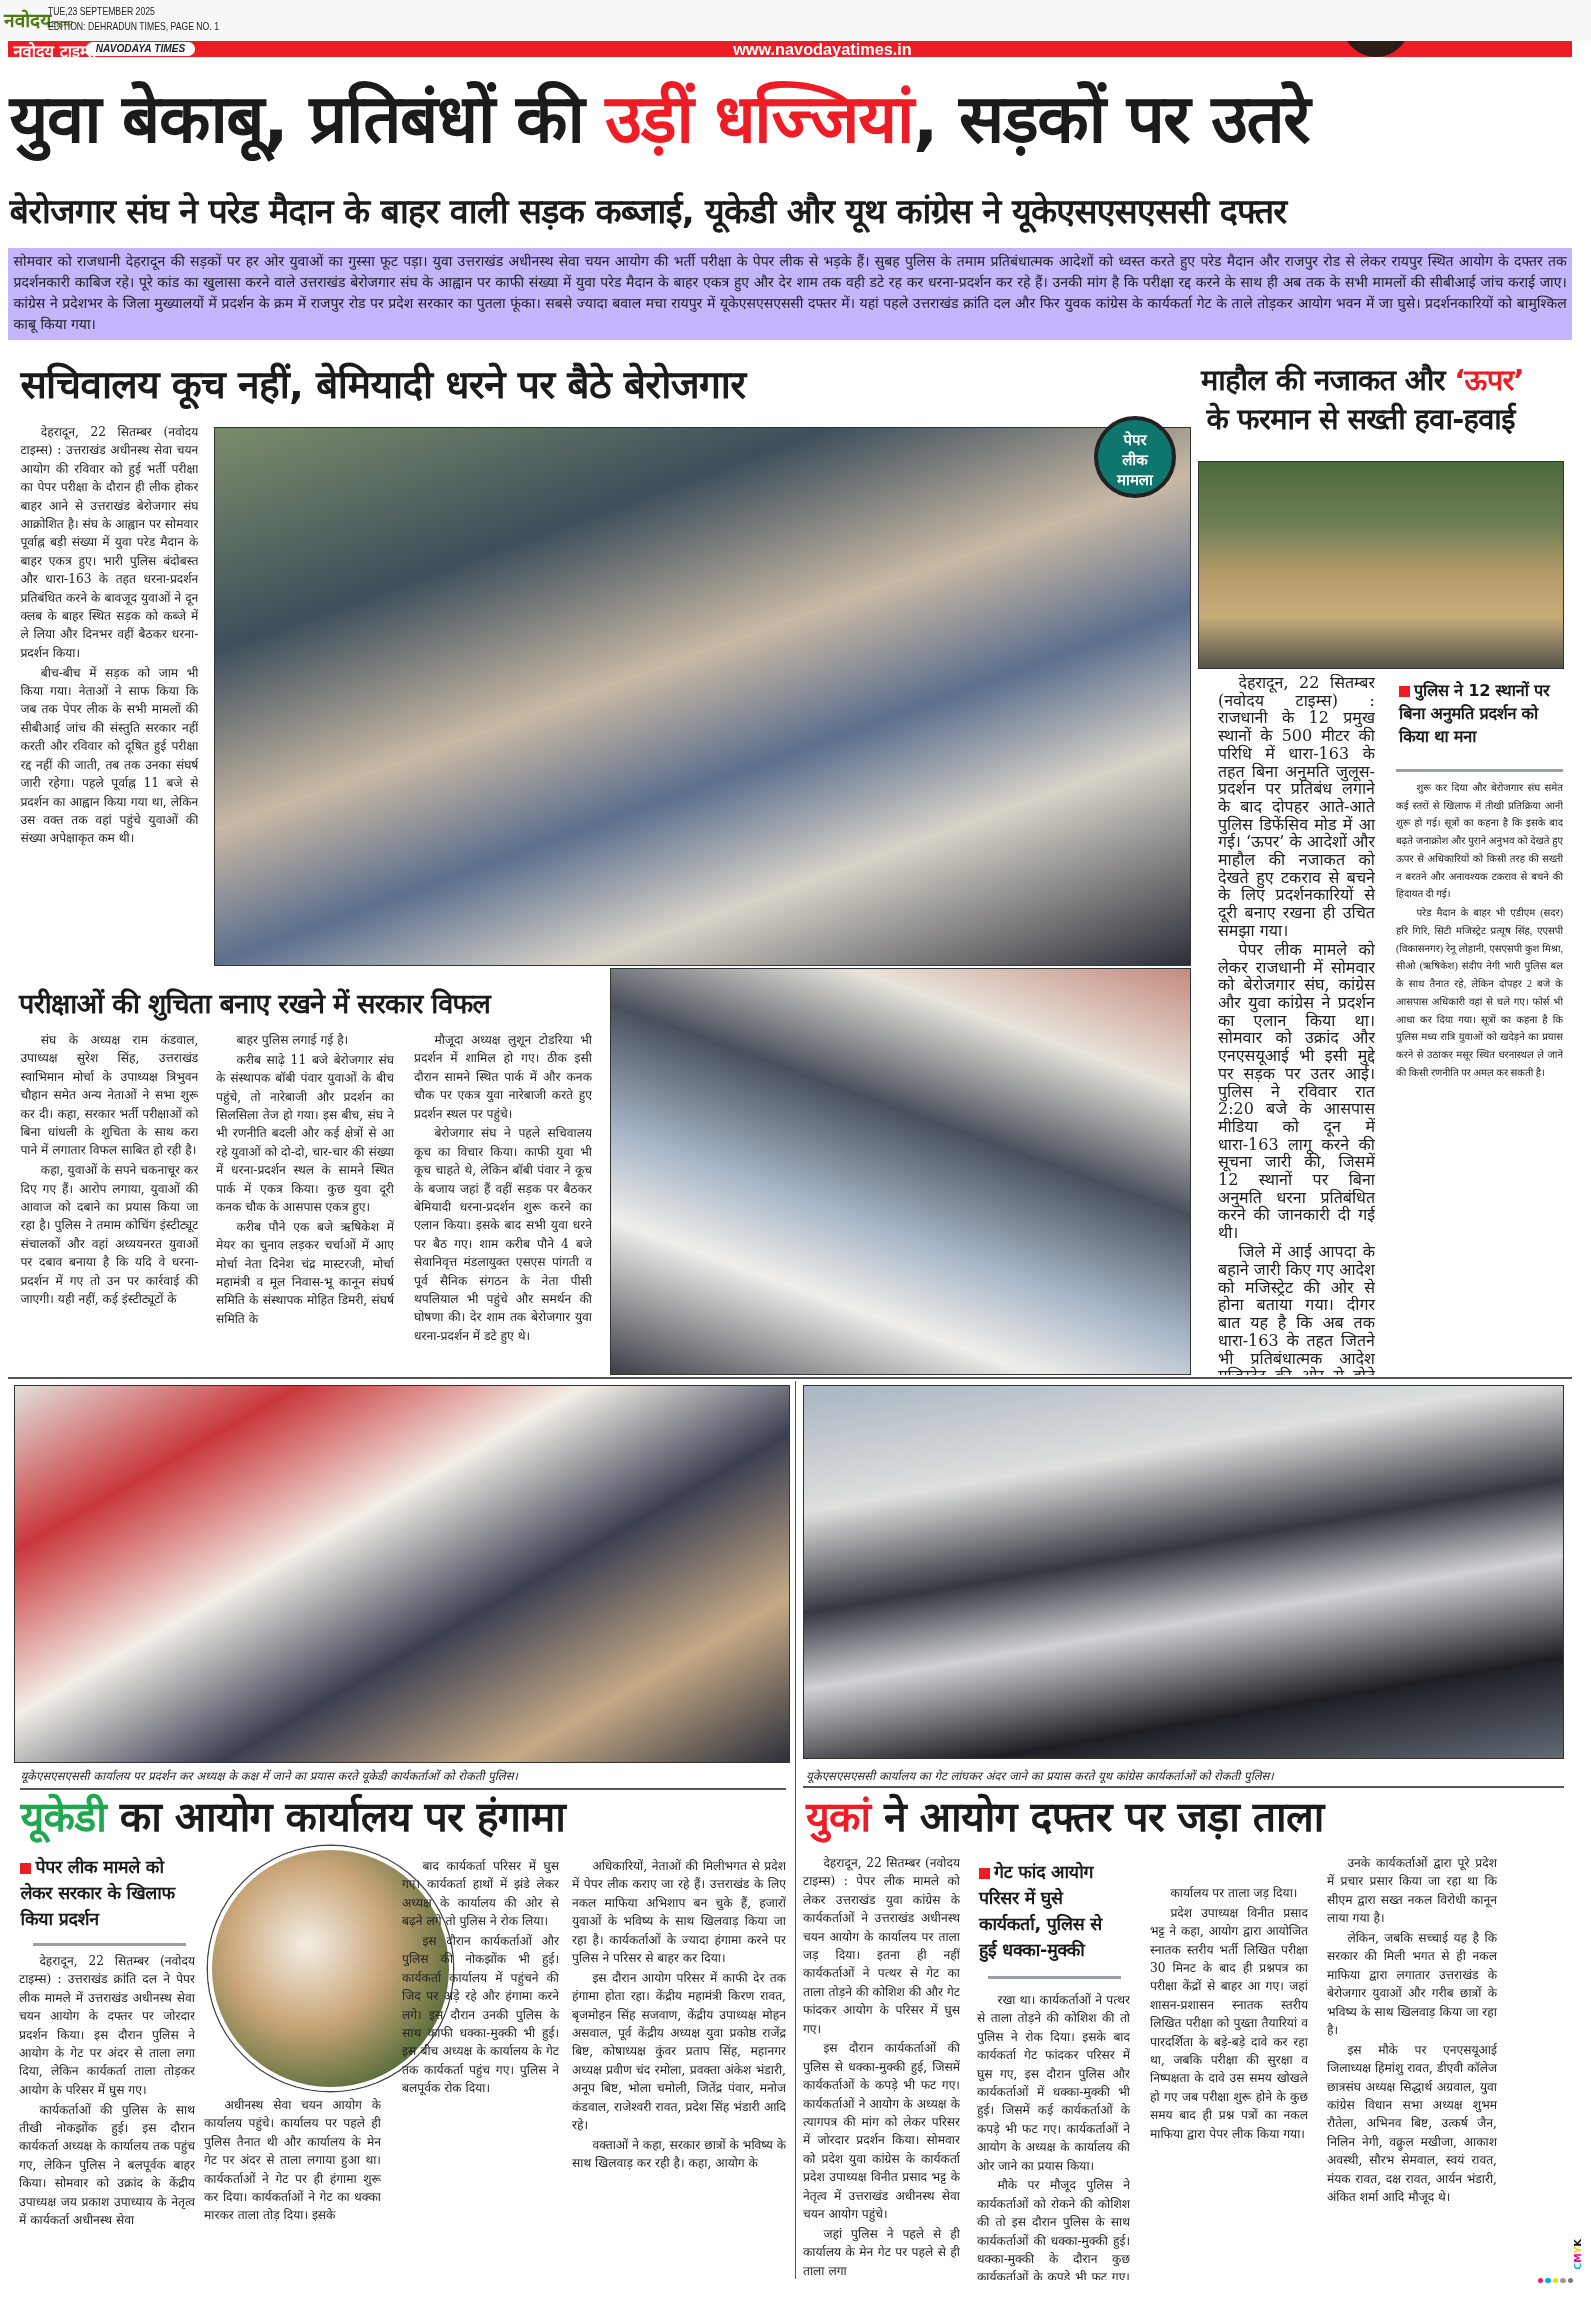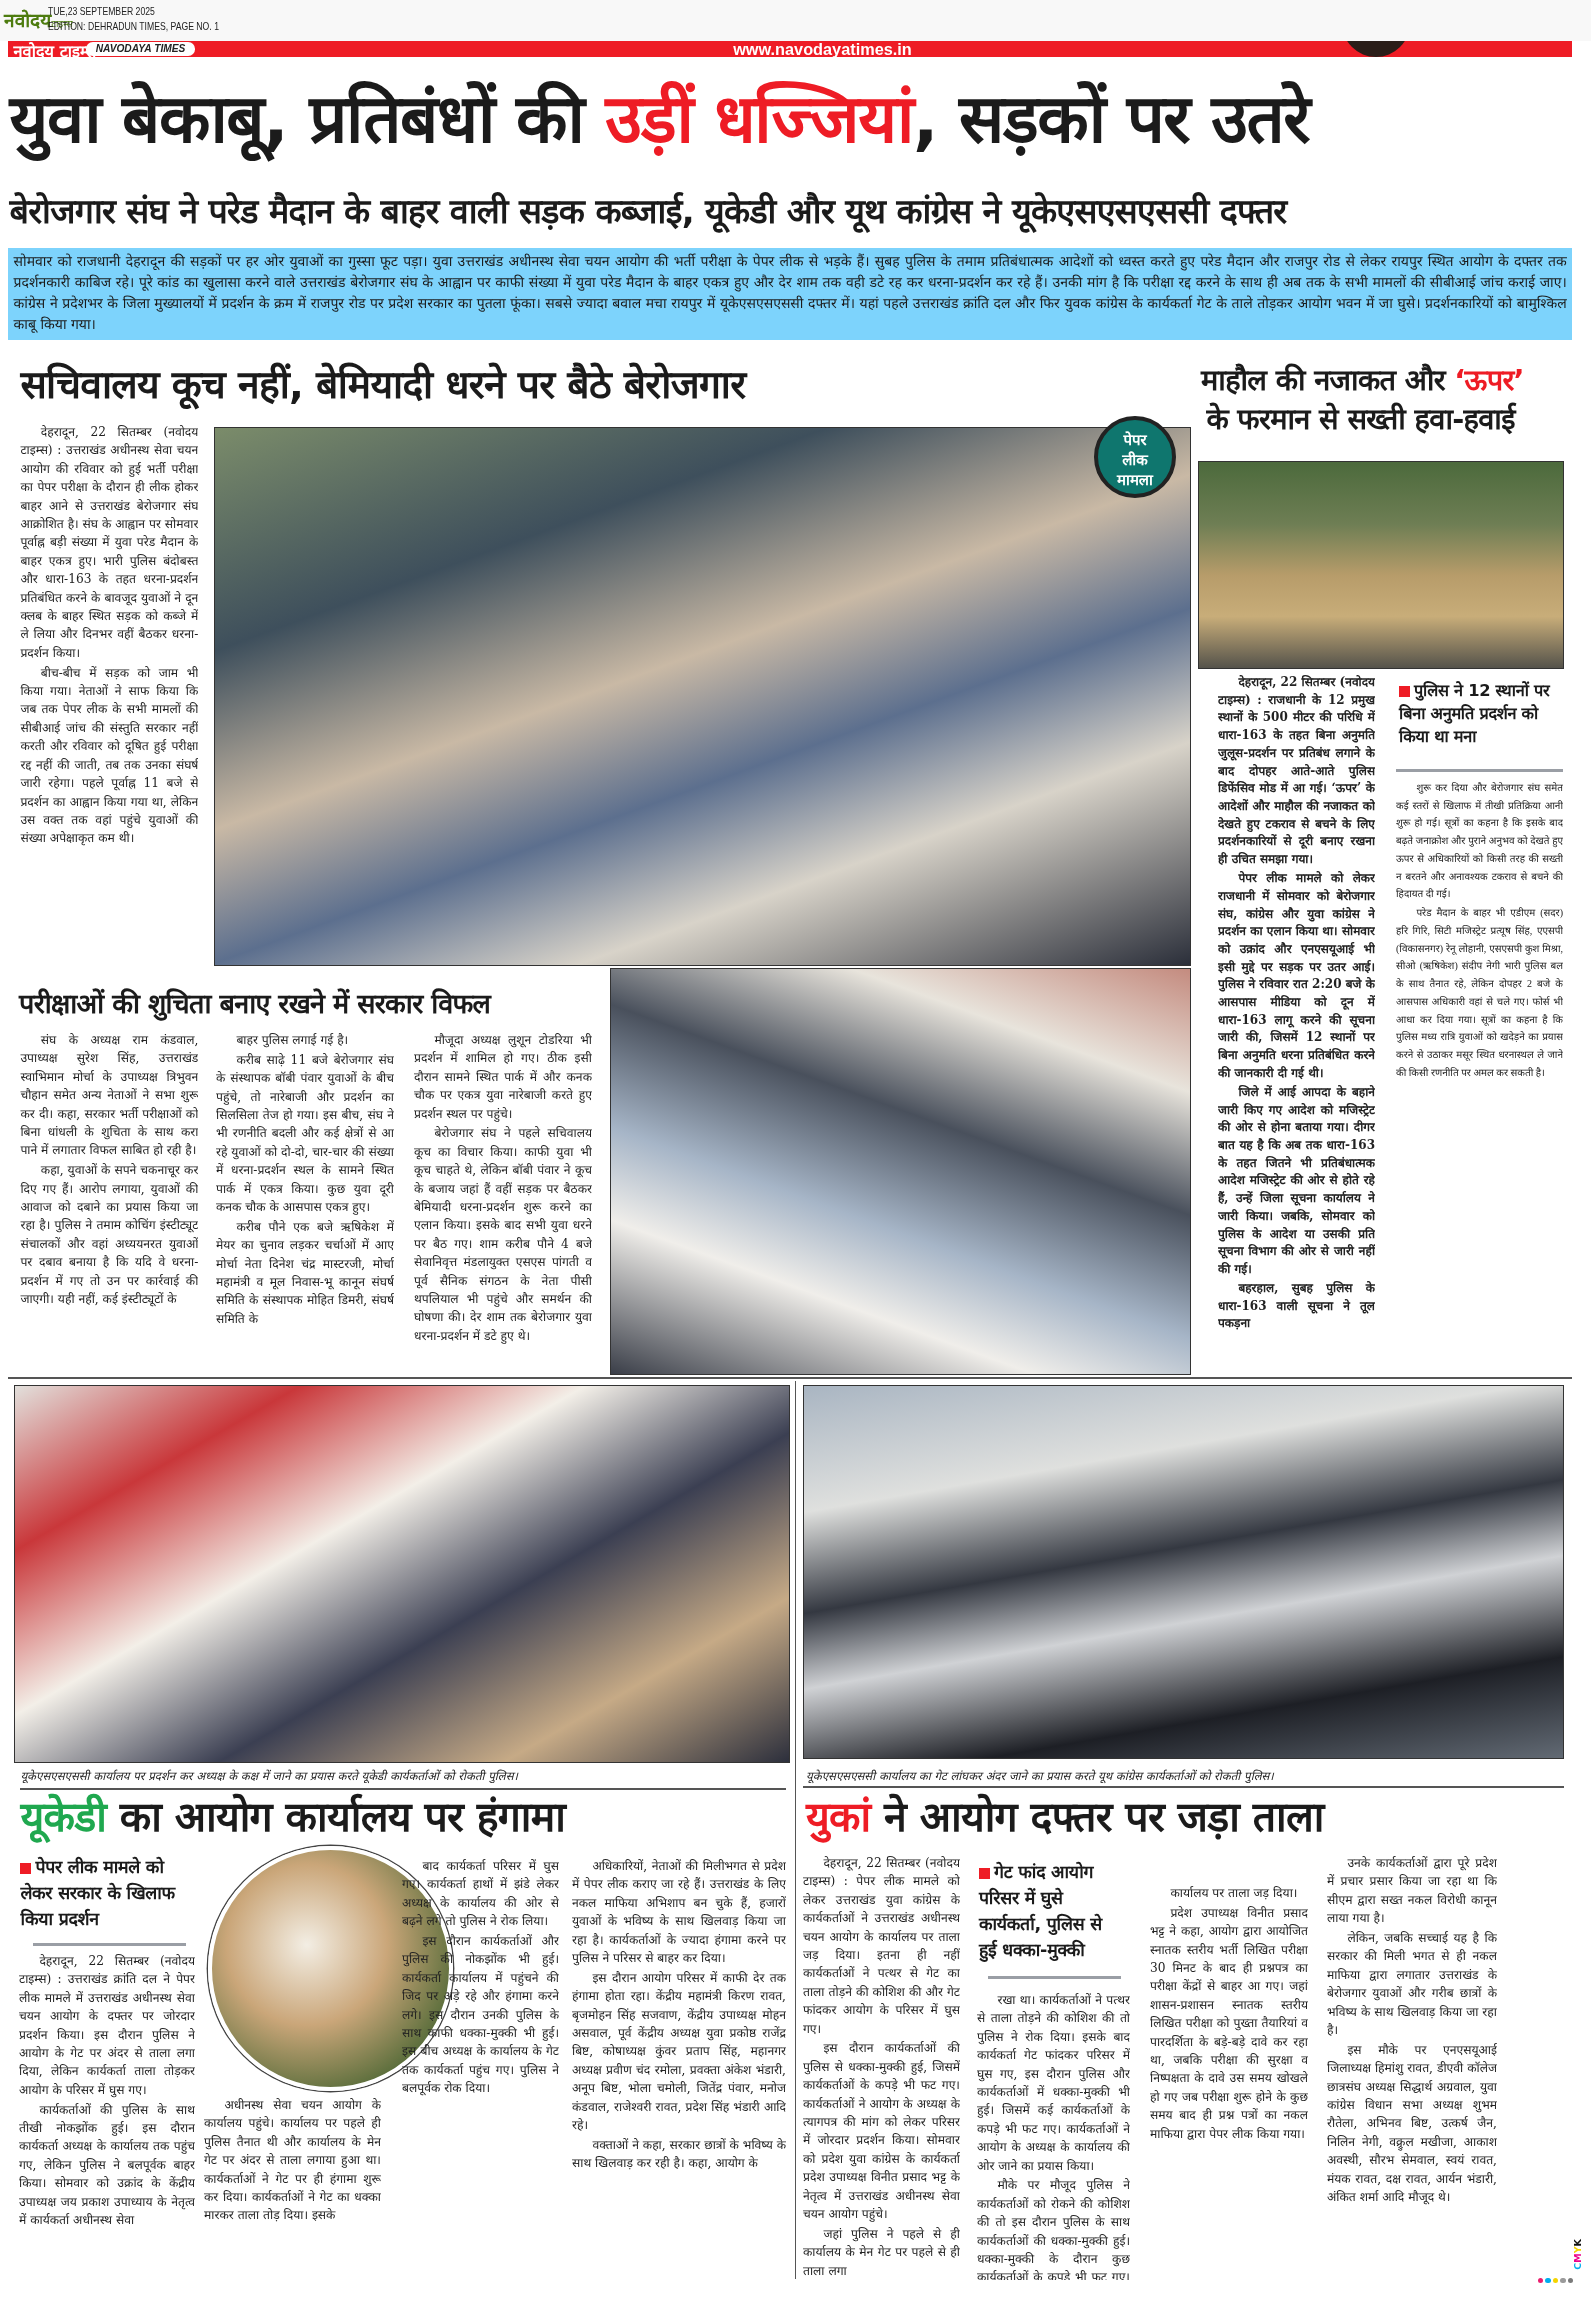--- a/index.html
+++ b/index.html
@@ -13,21 +13,21 @@
 
   .masthead { position: absolute; left: 8.2px; top: 41px; width: 1564px; height: 16.3px; background: #ee1c25; overflow: hidden; }
   .masthead .brand-hi { position: absolute; left: 5.4px; top: -1.4px; font-weight: bold; color: #fff; font-size: 16.3px; }
   .masthead .brand-en { position: absolute; left: 78px; top: 0.7px; background: #fff; border-radius: 6.8px; padding: 0 9.5px; font-family: "Liberation Sans", sans-serif; font-style: italic; font-weight: bold; font-size: 10.2px; line-height: 14.3px; color: #222; }
   .masthead .url { position: absolute; left: 725px; top: -0.7px; font-family: "Liberation Sans", sans-serif; font-weight: bold; font-size: 16.3px; color: #fff; }
   .masthead .pic { position: absolute; left: 1334px; top: -41px; width: 68px; height: 57px; border-radius: 0 0 34px 34px; background: #2a1d18; }
 
   .lead-head { position: absolute; left: 9.5px; top: 68px; width: 1572px; height: 102px; font-weight: bold; font-size: 67px; line-height: 102px; letter-spacing: -1.4px; white-space: nowrap; }
   .lead-head .red { color: #ee1c25; }
   .deck { position: absolute; left: 9.5px; top: 187px; width: 1572px; font-weight: bold; font-size: 34px; line-height: 48px; white-space: nowrap; letter-spacing: -0.7px; }
-  .summary { position: absolute; left: 8.2px; top: 248px; width: 1564px; height: 92px; background: #7dd3fc; padding: 2.7px 5.4px; font-size: 14px; line-height: 21px; text-align: justify; }
+  .summary { position: absolute; left: 8.2px; top: 248px; width: 1564px; height: 92px; background: #c4b5fd; padding: 2.7px 5.4px; font-size: 14px; line-height: 21px; text-align: justify; }
 
   .sec-head { position: absolute; font-weight: bold; white-space: nowrap; letter-spacing: -0.7px; }
   .col-text { position: absolute; font-family: "DejaVu Serif", serif; font-size: 12.2px; line-height: 18.4px; text-align: justify; color: #222; overflow: hidden; }
   .col-text p { text-indent: 20.4px; margin-bottom: 1.4px; }
 
   .photo { position: absolute; overflow: hidden; border: 1.4px solid #333; }
   .photo.crowd1 { background: linear-gradient(160deg,#7b8c6a 0%,#3e4f5c 25%,#c9b9a5 45%,#5c6f8e 60%,#d8d3c9 75%,#2b2f3a 100%); }
   .photo.crowd2 { background: linear-gradient(200deg,#c48b7f 0%,#e8e4dc 20%,#49505c 40%,#a6b5c7 60%,#f0eeea 75%,#3a3e48 100%); }
   .photo.police { background: linear-gradient(180deg,#4c6a3c 0%,#6e7e54 30%,#b79c6a 55%,#c8ad79 75%,#55534b 100%); }
   .photo.ukd { background: linear-gradient(150deg,#e2e0dc 0%,#c9373a 20%,#f3efe8 40%,#3b3f52 60%,#c6aa86 80%,#2c2f3c 100%); }
@@ -97,21 +97,21 @@
   <p>मौजूदा अध्यक्ष लुशून टोडरिया भी प्रदर्शन में शामिल हो गए। ठीक इसी दौरान सामने स्थित पार्क में और कनक चौक पर एकत्र युवा नारेबाजी करते हुए प्रदर्शन स्थल पर पहुंचे।</p>
   <p>बेरोजगार संघ ने पहले सचिवालय कूच का विचार किया। काफी युवा भी कूच चाहते थे, लेकिन बॉबी पंवार ने कूच के बजाय जहां हैं वहीं सड़क पर बैठकर बेमियादी धरना-प्रदर्शन शुरू करने का एलान किया। इसके बाद सभी युवा धरने पर बैठ गए। शाम करीब पौने 4 बजे सेवानिवृत्त मंडलायुक्त एसएस पांगती व पूर्व सैनिक संगठन के नेता पीसी थपलियाल भी पहुंचे और समर्थन की घोषणा की। देर शाम तक बेरोजगार युवा धरना-प्रदर्शन में डटे हुए थे।</p>
 </div>
 <div class="photo crowd2" style="left:610px;top:968px;width:581px;height:407px;"></div>
 
 <div class="sec-head" style="left:1201px;top:361px;font-size:29px;line-height:39px;">
   <div><span>माहौल की नजाकत और </span><span style="color:#ee1c25">‘ऊपर’</span></div>
   <div style="padding-left:5.4px">के फरमान से सख्ती हवा-हवाई</div>
 </div>
 <div class="photo police" style="left:1198px;top:461px;width:366px;height:208px;"></div>
-<div class="col-text" style="left:1218px;top:674px;width:157px;height:701px;font-size:12px;line-height:17.7px;font-weight:bold;">
+<div class="col-text" style="left:1218px;top:674px;width:157px;height:701px;font-size:16px;line-height:17.7px;">
   <p>देहरादून, 22 सितम्बर (नवोदय टाइम्स) : राजधानी के 12 प्रमुख स्थानों के 500 मीटर की परिधि में धारा-163 के तहत बिना अनुमति जुलूस-प्रदर्शन पर प्रतिबंध लगाने के बाद दोपहर आते-आते पुलिस डिफेंसिव मोड में आ गई। ‘ऊपर’ के आदेशों और माहौल की नजाकत को देखते हुए टकराव से बचने के लिए प्रदर्शनकारियों से दूरी बनाए रखना ही उचित समझा गया।</p>
   <p>पेपर लीक मामले को लेकर राजधानी में सोमवार को बेरोजगार संघ, कांग्रेस और युवा कांग्रेस ने प्रदर्शन का एलान किया था। सोमवार को उक्रांद और एनएसयूआई भी इसी मुद्दे पर सड़क पर उतर आई। पुलिस ने रविवार रात 2:20 बजे के आसपास मीडिया को दून में धारा-163 लागू करने की सूचना जारी की, जिसमें 12 स्थानों पर बिना अनुमति धरना प्रतिबंधित करने की जानकारी दी गई थी।</p>
   <p>जिले में आई आपदा के बहाने जारी किए गए आदेश को मजिस्ट्रेट की ओर से होना बताया गया। दीगर बात यह है कि अब तक धारा-163 के तहत जितने भी प्रतिबंधात्मक आदेश मजिस्ट्रेट की ओर से होते रहे हैं, उन्हें जिला सूचना कार्यालय ने जारी किया। जबकि, सोमवार को पुलिस के आदेश या उसकी प्रति सूचना विभाग की ओर से जारी नहीं की गई।</p>
   <p>बहरहाल, सुबह पुलिस के धारा-163 वाली सूचना ने तूल पकड़ना</p>
 </div>
 <div class="sub-head" style="left:1399px;top:679px;width:170px;font-size:16.3px;line-height:23px;"><span class="sq"></span><span>पुलिस ने 12 स्थानों पर बिना अनुमति प्रदर्शन को किया था मना</span></div>
 <div class="rule" style="left:1396px;top:769px;width:167px;"></div>
 <div class="col-text" style="left:1396px;top:779px;width:167px;height:595px;font-size:10px;line-height:17.7px;font-family:Liberation Serif, serif;">
   <p>शुरू कर दिया और बेरोजगार संघ समेत कई स्तरों से खिलाफ में तीखी प्रतिक्रिया आनी शुरू हो गई। सूत्रों का कहना है कि इसके बाद बढ़ते जनाक्रोश और पुराने अनुभव को देखते हुए ऊपर से अधिकारियों को किसी तरह की सख्ती न बरतने और अनावश्यक टकराव से बचने की हिदायत दी गई।</p>
   <p>परेड मैदान के बाहर भी एडीएम (सदर) हरि गिरि, सिटी मजिस्ट्रेट प्रत्यूष सिंह, एएसपी (विकासनगर) रेनू लोहानी, एसएसपी कुश मिश्रा, सीओ (ऋषिकेश) संदीप नेगी भारी पुलिस बल के साथ तैनात रहे, लेकिन दोपहर 2 बजे के आसपास अधिकारी वहां से चले गए। फोर्स भी आधा कर दिया गया। सूत्रों का कहना है कि पुलिस मध्य रात्रि युवाओं को खदेड़ने का प्रयास करने से उठाकर मसूर स्थित धरनास्थल ले जाने की किसी रणनीति पर अमल कर सकती है।</p>

